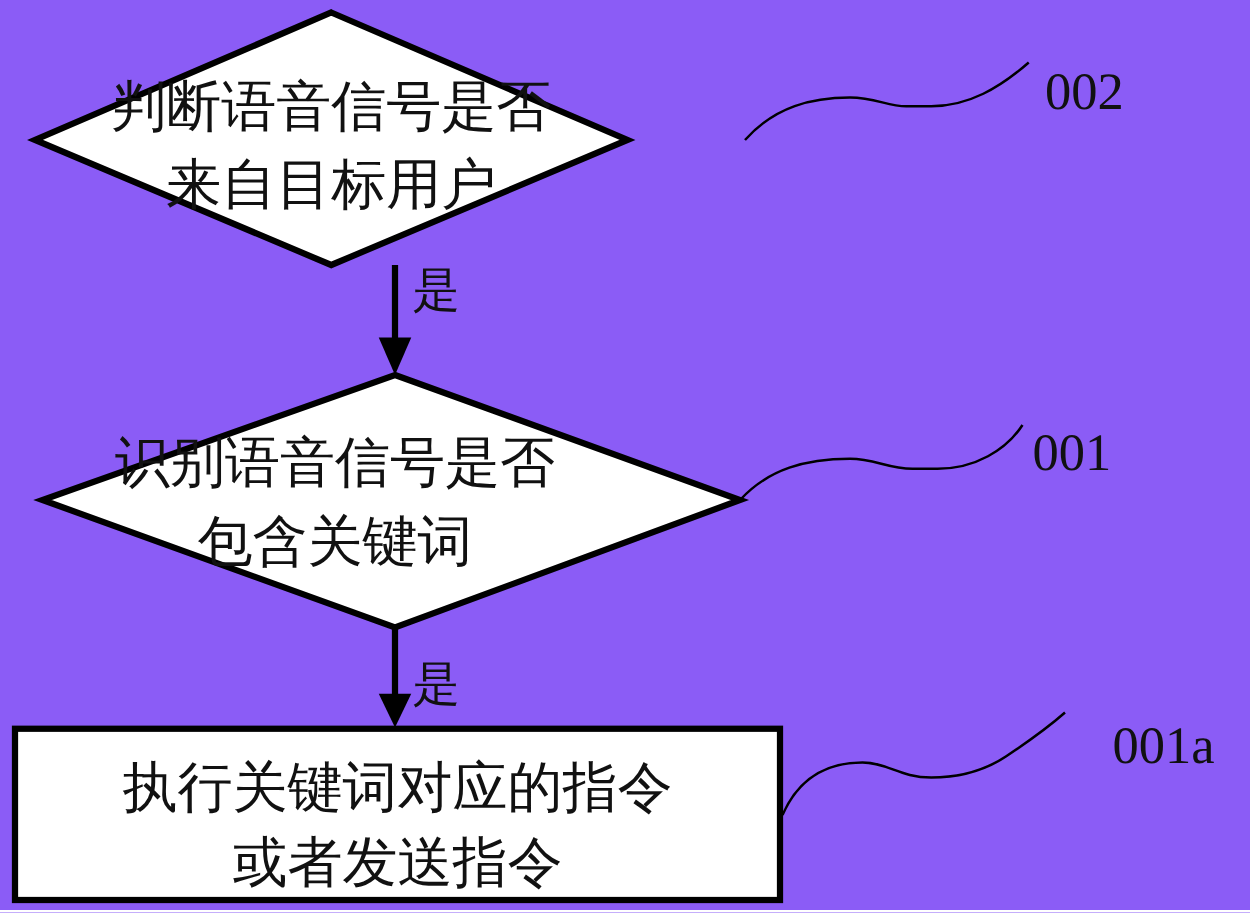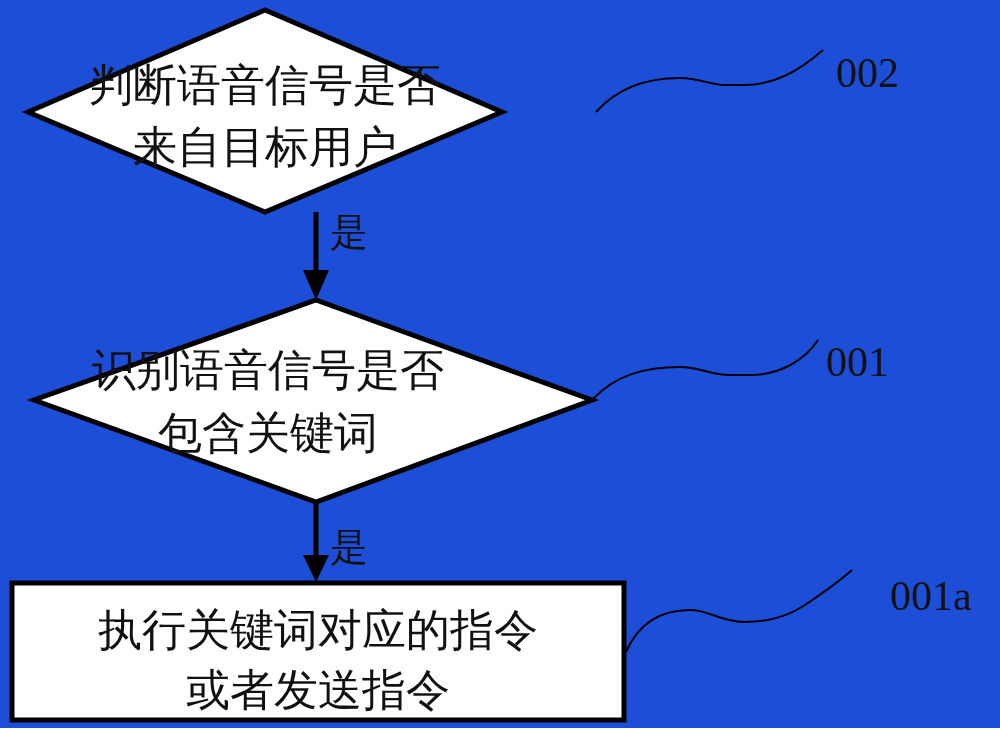--- a/index.html
+++ b/index.html
@@ -1,16 +1,16 @@
 <!DOCTYPE html>
 <html><head>
   <meta charset="utf-8">
   <style>
     html, body { margin: 0; padding: 0; background: #ffffff; }
-    #canvas { position: relative; width: 1000px; height: 728px; overflow: hidden; background: #1d4ed8; }
+    #canvas { position: relative; width: 1000px; height: 728px; overflow: hidden; background: #8b5cf6; }
     svg { position: absolute; left: 0; top: 0; }
     .cn { font-family: "DejaVu Serif", "Liberation Serif", serif; fill: #111; }
     .ref { font-family: "Liberation Serif", "DejaVu Serif", serif; fill: #111; }
   </style>
 </head>
 <body>
 
 <div id="canvas">
   <svg width="1000" height="730" viewBox="0 0 1000 730">
     <defs>

